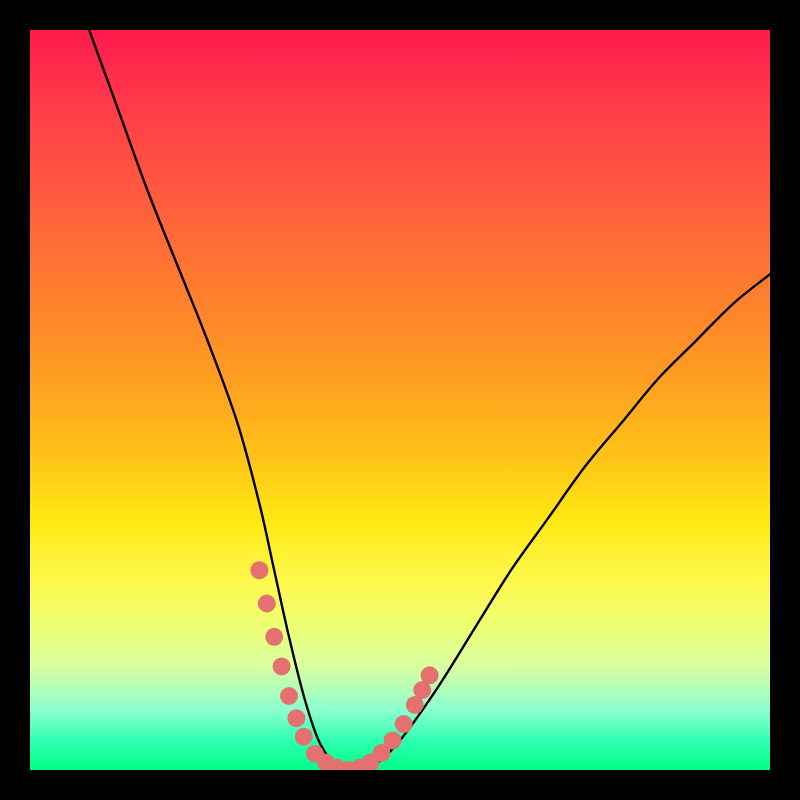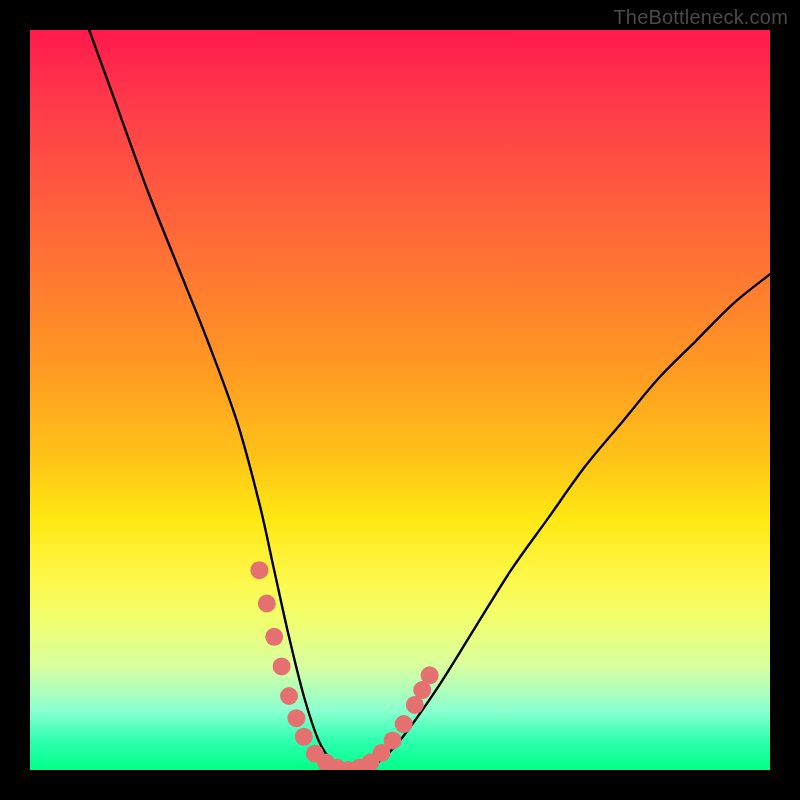--- a/index.html
+++ b/index.html
@@ -55,21 +55,20 @@
     left: 0;
     top: 0;
     width: 740px;
     height: 740px;
   }
 </style>
 </head>
 <body>
 
 <div class="stage">
-  <div class="attribution">TheBottleneck.com</div>
 
   <div class="plot-area">
     <svg class="curve" viewBox="0 0 740 740">
       <path id="bottleneck-path" fill="none" stroke="#000000" stroke-width="2.4" stroke-linecap="round" stroke-linejoin="round" d="M 59.20 0.00 C 64.13 13.57, 78.93 54.27, 88.80 81.40 C 98.67 108.53, 108.53 136.90, 118.40 162.80 C 128.27 188.70, 138.13 212.13, 148.00 236.80 C 157.87 261.47, 167.73 284.90, 177.60 310.80 C 187.47 336.70, 198.57 365.07, 207.20 392.20 C 215.83 419.33, 223.23 448.93, 229.40 473.60 C 235.57 498.27, 239.27 518.00, 244.20 540.20 C 249.13 562.40, 254.07 585.83, 259.00 606.80 C 263.93 627.77, 268.87 648.73, 273.80 666.00 C 278.73 683.27, 283.67 699.30, 288.60 710.40 C 293.53 721.50, 298.47 727.67, 303.40 732.60 C 308.33 737.53, 313.27 738.77, 318.20 740.00 C 323.13 741.23, 328.07 741.23, 333.00 740.00 C 337.93 738.77, 341.63 737.53, 347.80 732.60 C 353.97 727.67, 360.13 722.73, 370.00 710.40 C 379.87 698.07, 394.67 677.10, 407.00 658.60 C 419.33 640.10, 431.67 619.13, 444.00 599.40 C 456.33 579.67, 468.67 558.70, 481.00 540.20 C 493.33 521.70, 505.67 505.67, 518.00 488.40 C 530.33 471.13, 542.67 452.63, 555.00 436.60 C 567.33 420.57, 579.67 407.00, 592.00 392.20 C 604.33 377.40, 616.67 361.37, 629.00 347.80 C 641.33 334.23, 653.67 323.13, 666.00 310.80 C 678.33 298.47, 690.67 284.90, 703.00 273.80 C 715.33 262.70, 733.83 249.13, 740.00 244.20"></path>
       <g id="marker-group">
           <circle cx="229.40" cy="540.20" r="9" fill="#e4716f"></circle>
           <circle cx="236.80" cy="573.50" r="9" fill="#e4716f"></circle>
           <circle cx="244.20" cy="606.80" r="9" fill="#e4716f"></circle>
           <circle cx="251.60" cy="636.40" r="9" fill="#e4716f"></circle>
           <circle cx="259.00" cy="666.00" r="9" fill="#e4716f"></circle>

